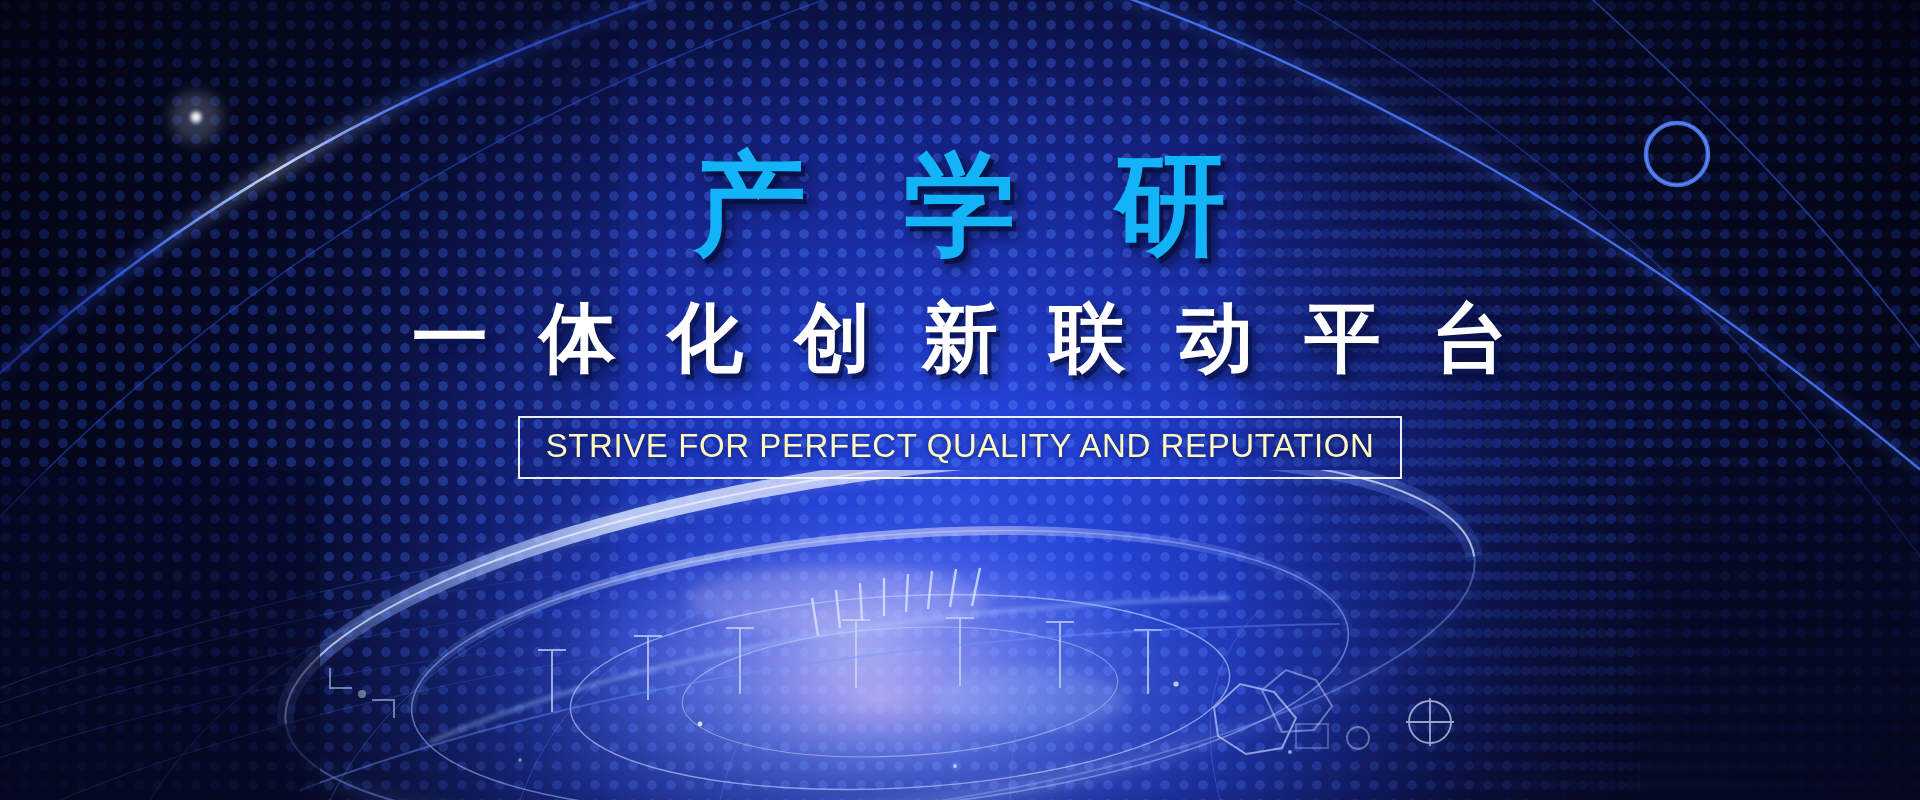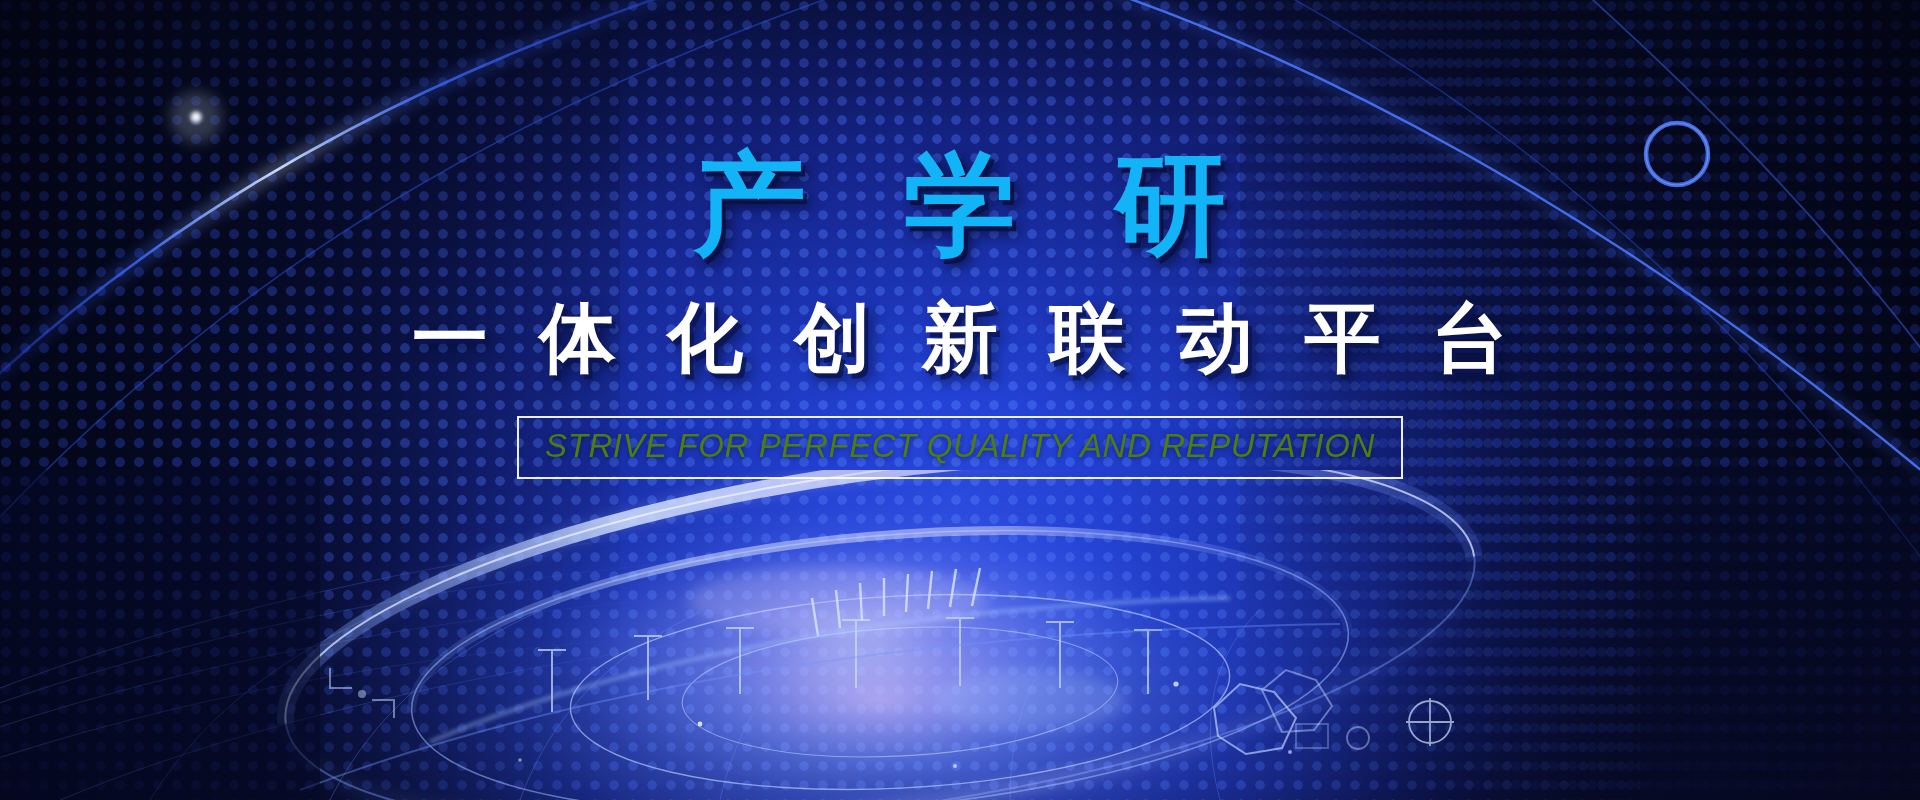--- a/index.html
+++ b/index.html
@@ -116,24 +116,23 @@
   }
 
   .tagline-box {
     margin-top: 38px;
     border: 2px solid rgba(255,255,255,0.92);
     padding: 9px 26px 12px 26px;
     background: rgba(20,40,160,0.08);
   }
   .tagline {
     font-size: 33px;
-    font-style: italic;
     font-weight: 400;
     letter-spacing: 0.018em;
-    color: #4d7c0f;
+    color: #fef9c3;
     white-space: nowrap;
     text-shadow: 0 1px 5px rgba(6,12,60,0.5);
   }
 </style>
 </head>
 <body>
 
 <div class="banner">
 
   <div class="bg-base"></div>

